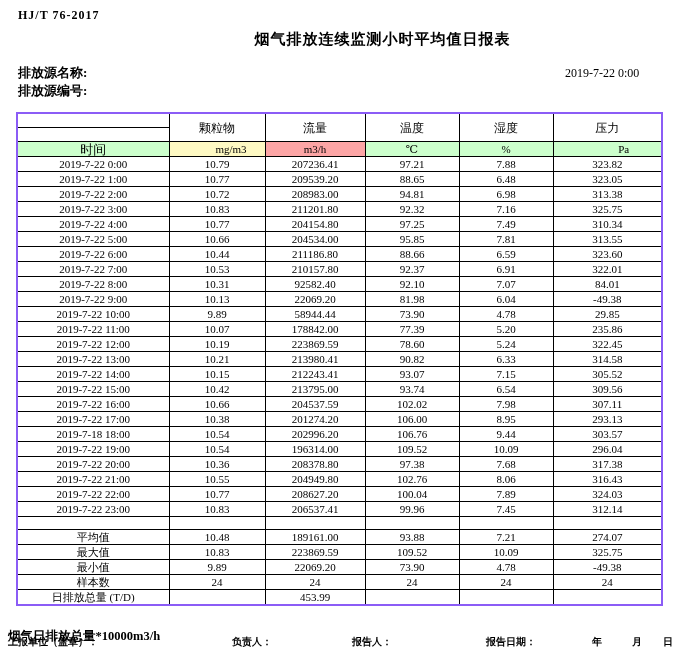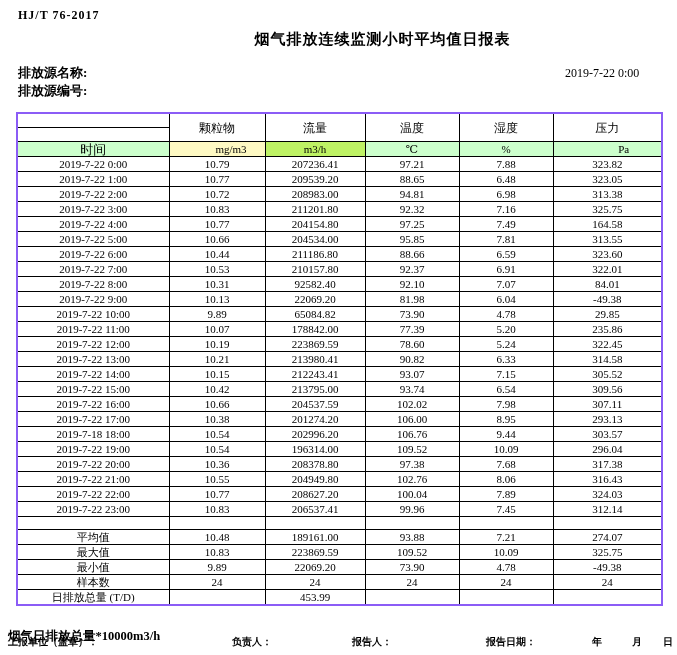--- a/index.html
+++ b/index.html
@@ -94,21 +94,21 @@
         <th rowspan="2">温度</th>
         <th rowspan="2">湿度</th>
         <th rowspan="2">压力</th>
       </tr>
       <tr class="h2">
         <td></td>
       </tr>
       <tr class="unit-row">
         <th style="background: rgb(204, 255, 204);">时间</th>
         <td style="background: #fef9c3; padding-left: 28px;">mg/m3</td>
-        <td style="background: #bef264;">m3/h</td>
+        <td style="background: #fca5a5;">m3/h</td>
         <td style="background: rgb(204, 255, 204);">℃</td>
         <td style="background: rgb(204, 255, 204);">%</td>
         <td style="background: rgb(204, 255, 204); padding-left: 33px;">Pa</td>
       </tr>
     </thead>
     <tbody id="rows-body">
   <tr>
     <td class="time-cell">2019-7-22 0:00</td>
     <td>10.79</td>
     <td>207236.41</td>
@@ -143,21 +143,21 @@
     <td>7.16</td>
     <td>325.75</td>
   </tr>
 
   <tr>
     <td class="time-cell">2019-7-22 4:00</td>
     <td>10.77</td>
     <td>204154.80</td>
     <td>97.25</td>
     <td>7.49</td>
-    <td>164.58</td>
+    <td>310.34</td>
   </tr>
 
   <tr>
     <td class="time-cell">2019-7-22 5:00</td>
     <td>10.66</td>
     <td>204534.00</td>
     <td>95.85</td>
     <td>7.81</td>
     <td>313.55</td>
   </tr>
@@ -194,21 +194,21 @@
     <td>10.13</td>
     <td>22069.20</td>
     <td>81.98</td>
     <td>6.04</td>
     <td>-49.38</td>
   </tr>
 
   <tr>
     <td class="time-cell">2019-7-22 10:00</td>
     <td>9.89</td>
-    <td>65084.82</td>
+    <td>58944.44</td>
     <td>73.90</td>
     <td>4.78</td>
     <td>29.85</td>
   </tr>
 
   <tr>
     <td class="time-cell">2019-7-22 11:00</td>
     <td>10.07</td>
     <td>178842.00</td>
     <td>77.39</td>

